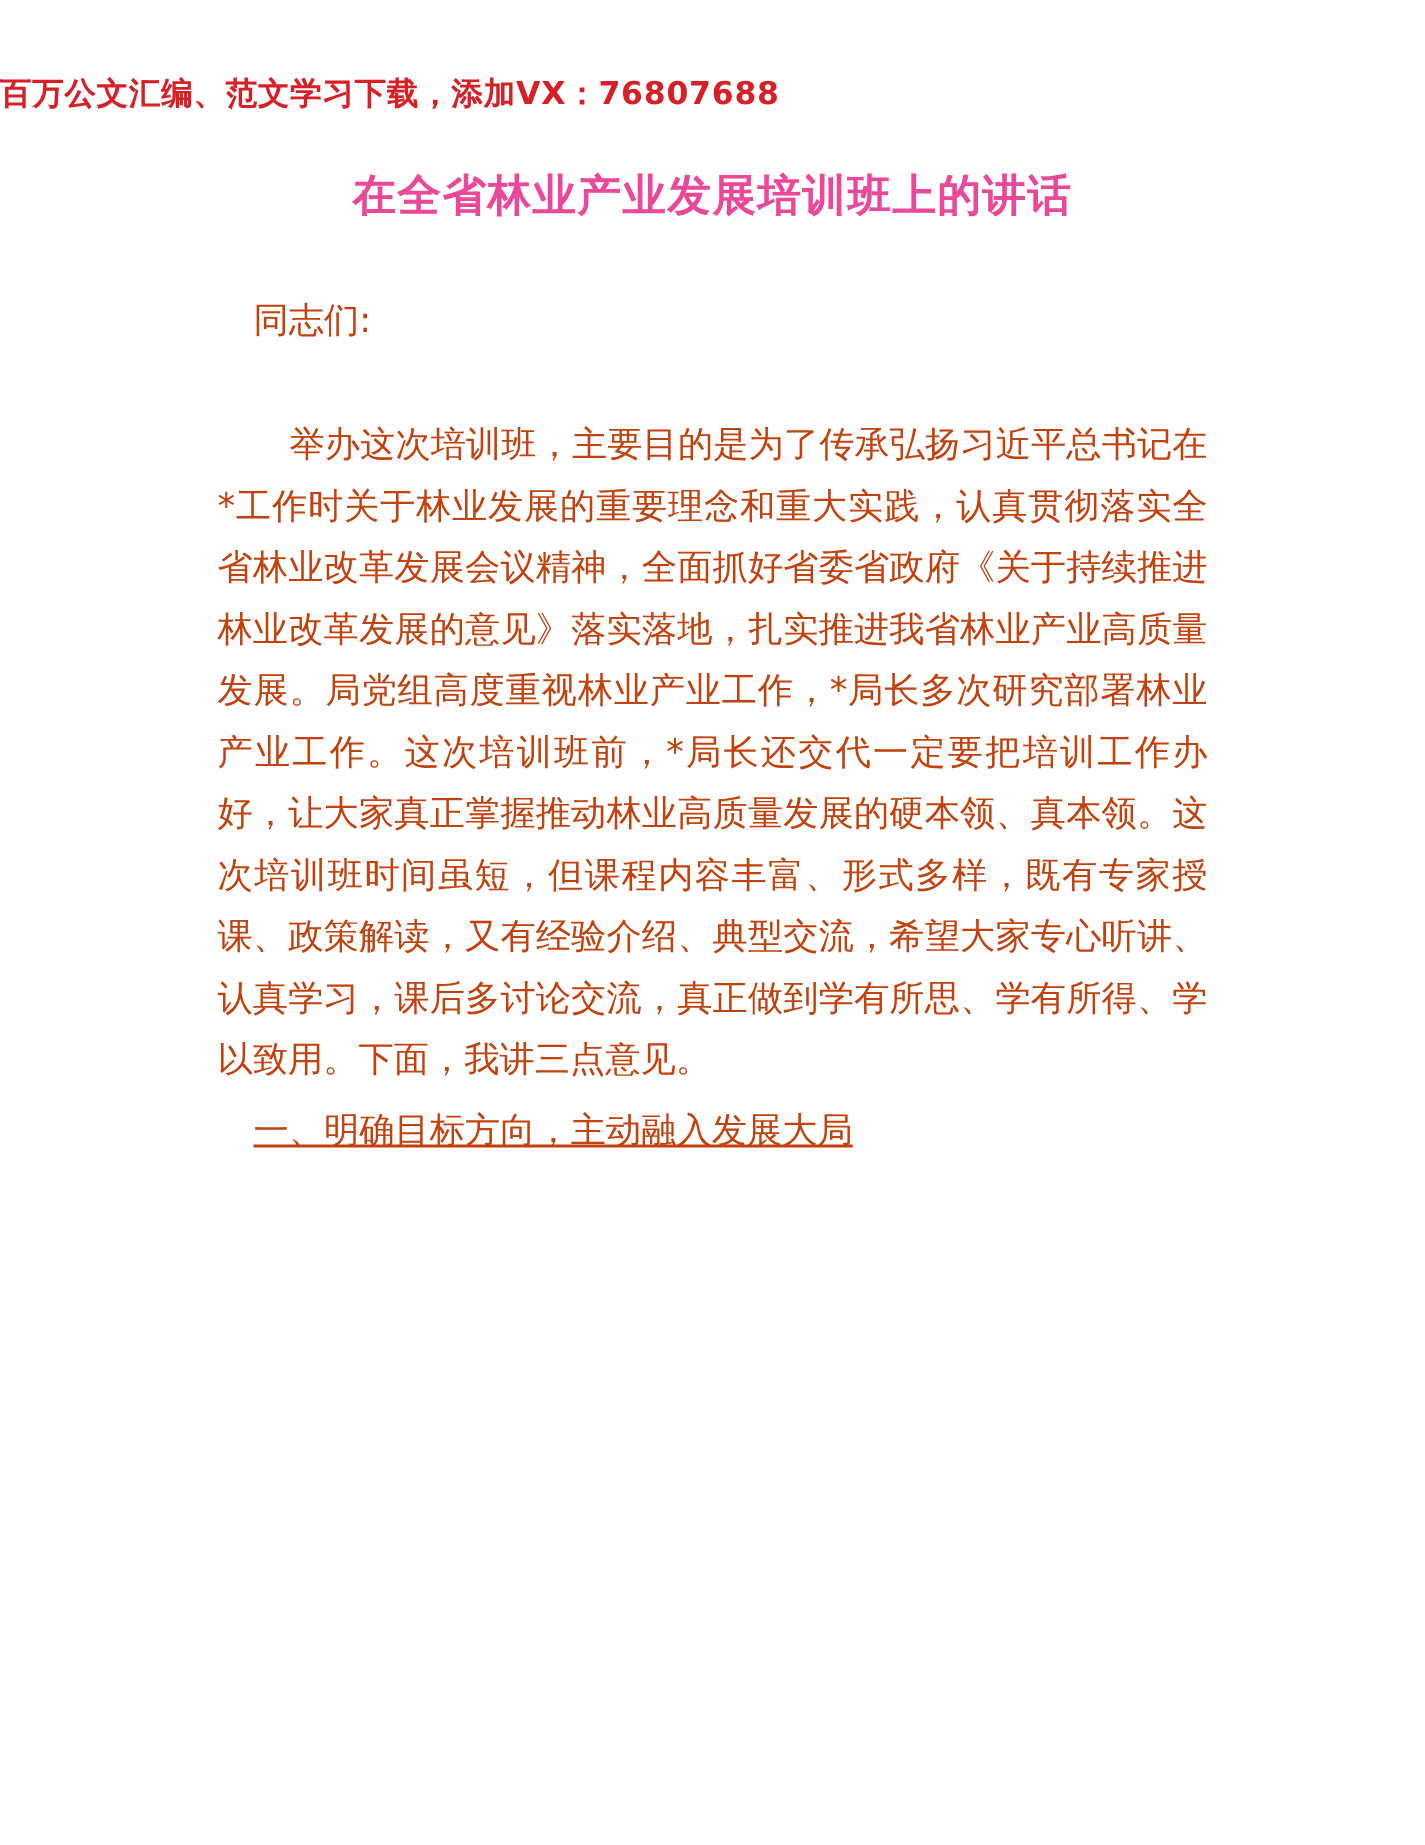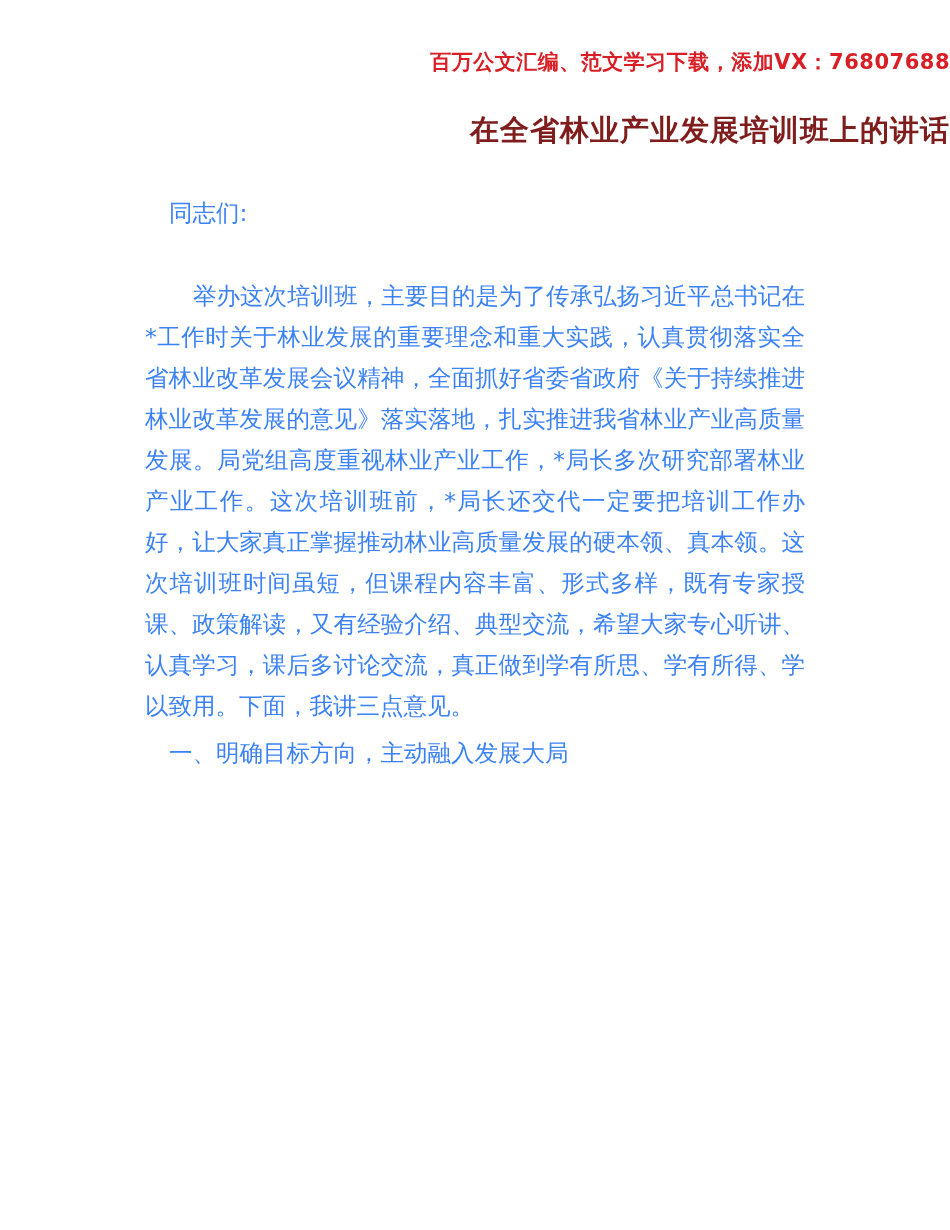--- a/index.html
+++ b/index.html
@@ -14,62 +14,63 @@
     overflow: hidden;
   }
   .page {
     width: 950px;
     height: 1230px;
     position: relative;
     box-sizing: border-box;
     padding: 0;
   }
   .banner {
-    text-align: right;
+    text-align: left;
     color: #d81f26;
     font-size: 21px;
     font-weight: bold;
     letter-spacing: 0.5px;
     padding-top: 50px;
     line-height: 1.2;
     font-family: "DejaVu Sans", "Liberation Sans", sans-serif;
   }
   .doc-title {
-    text-align: right;
+    text-align: center;
     font-size: 29px;
     font-weight: bold;
-    color: #7f1d1d;
+    color: #ec4899;
     margin-top: 36px;
     letter-spacing: 1px;
     font-family: "DejaVu Sans", "Liberation Sans", sans-serif;
   }
   .body-wrap {
     margin: 0 auto;
     width: 660px;
     padding-top: 22px;
   }
   p.para {
     font-size: 23.5px;
     line-height: 41px;
-    color: #3b82f6;
+    color: #c2410c;
     margin: 0 0 6px 0;
     text-align: justify;
     text-justify: inter-ideograph;
     letter-spacing: 0px;
     font-family: "DejaVu Sans", "Liberation Sans", sans-serif;
   }
   p.indent1 {
     text-indent: 24px;
   }
   p.indent2 {
     text-indent: 48px;
     margin-top: 42px;
   }
   p.heading-para {
     text-indent: 24px;
+    text-decoration: underline;
   }
 </style>
 </head>
 <body>
 
 <div class="page">
 
   <div class="banner">百万公文汇编、范文学习下载，添加VX：76807688</div>
 
   <h1 class="doc-title">在全省林业产业发展培训班上的讲话</h1>

